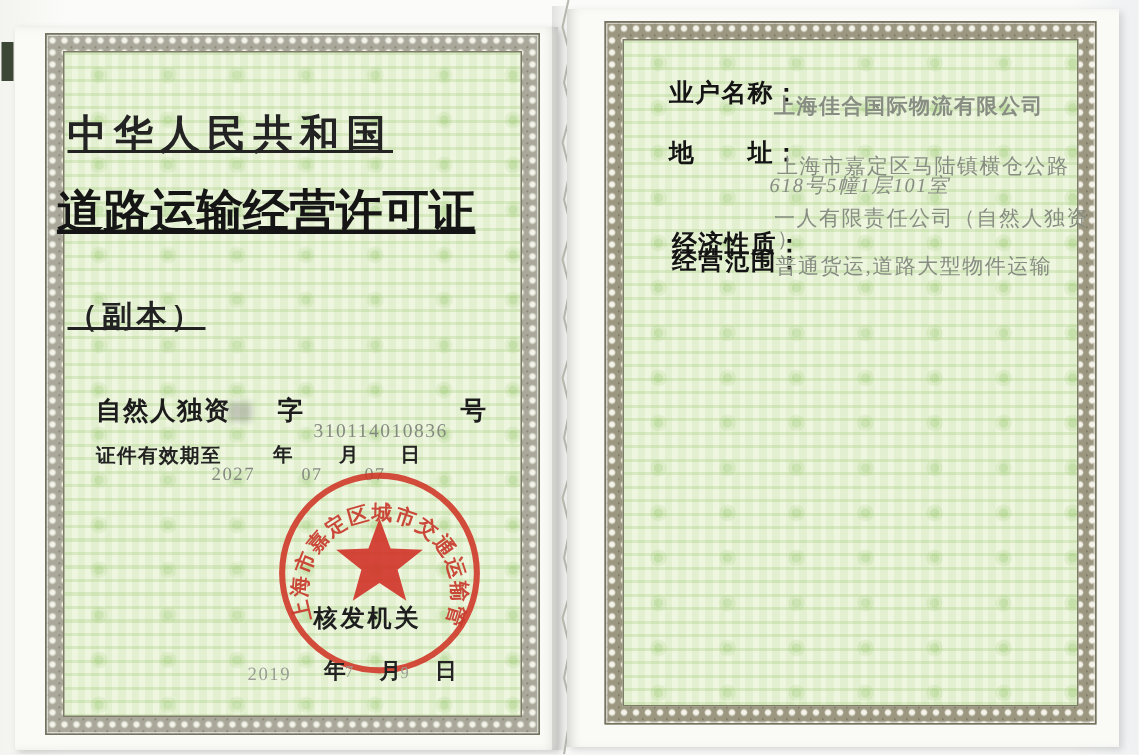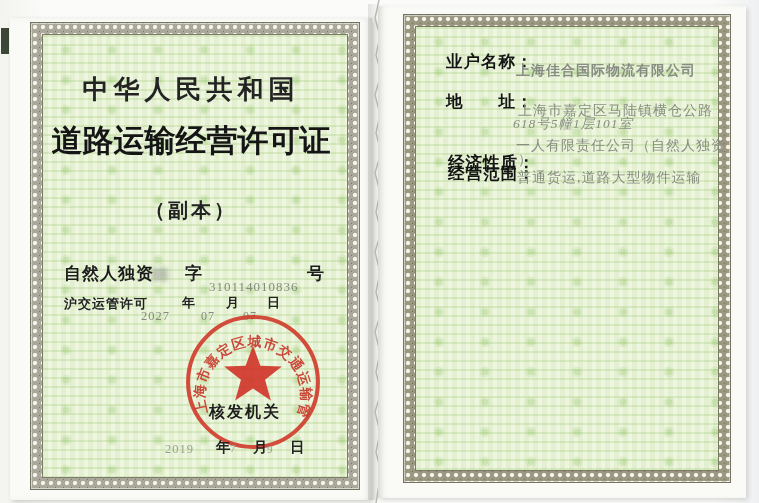--- a/index.html
+++ b/index.html
@@ -32,21 +32,21 @@
     background-color:#eef6df;
     background-image:
       repeating-linear-gradient(180deg, rgba(130,185,80,.20) 0 2px, rgba(130,185,80,0) 2px 9px),
       repeating-linear-gradient(90deg, rgba(130,185,80,.10) 0 5px, rgba(130,185,80,0) 5px 9px),
       radial-gradient(circle at 23px 15px, rgba(120,180,70,.28) 0 3px, rgba(120,180,70,.12) 3px 5px, rgba(120,180,70,0) 6px);
     background-size:auto,auto,46px 30px;}
   
   .abs{position:absolute;white-space:nowrap;}
   .gray{color:#858a80;margin-top:12px;}
   .lgray{color:#9a9e95;}
-  .center{text-align:center;}
+  .center{text-align:left;text-decoration:underline;}
   
   .t-country{left:45px;top:72px;width:292px;font-size:26px;font-weight:600;letter-spacing:5px;color:#232323;}
   .t-title{left:38px;top:120px;width:306px;font-size:31px;font-weight:800;letter-spacing:0px;color:#151515;font-family:"Liberation Sans","DejaVu Sans",sans-serif;}
   .t-sub{left:45px;top:197px;width:292px;font-size:20px;font-weight:600;letter-spacing:3px;color:#222;}
   .lbl17{font-size:17px;font-weight:700;color:#1c1c1c;letter-spacing:1px;}
   .lbl13{font-size:13px;font-weight:700;color:#222;}
   .num{font-family:"Liberation Serif",serif;letter-spacing:1px;}
   .smudge{position:absolute;left:152px;top:268px;width:16px;height:13px;background:rgba(110,110,110,.35);filter:blur(2px);border-radius:3px;}
   
   .rlabel{font-size:16.5px;font-weight:700;color:#141414;font-family:"Liberation Sans","DejaVu Sans",sans-serif;letter-spacing:1px;}
@@ -71,21 +71,21 @@
 <div class="abs center t-country">中华人民共和国</div>
 <div class="abs center t-title">道路运输经营许可证</div>
 <div class="abs center t-sub">（副本）</div>
 
 <div class="abs lbl17" style="left:64px;top:262px;">自然人独资</div>
 <div class="smudge"></div>
 <div class="abs lbl17" style="left:185px;top:262px;">字</div>
 <div class="abs gray num" style="left:209px;top:267px;font-size:13px;">310114010836</div>
 <div class="abs lbl17" style="left:307px;top:262px;">号</div>
 
-<div class="abs lbl13" style="left:64px;top:295px;letter-spacing:1px;">沪交运管许可</div>
+<div class="abs lbl13" style="left:64px;top:295px;letter-spacing:1px;">证件有效期至</div>
 <div class="abs gray num" style="left:141px;top:297px;font-size:12.5px;">2027</div>
 <div class="abs lbl13" style="left:182px;top:294px;">年</div>
 <div class="abs gray num" style="left:201px;top:297px;font-size:12px;">07</div>
 <div class="abs lbl13" style="left:226px;top:294px;">月</div>
 <div class="abs gray num" style="left:243px;top:297px;font-size:12px;">07</div>
 <div class="abs lbl13" style="left:267px;top:294px;">日</div>
 
 <svg class="abs" style="left:182px;top:311px;" width="142" height="142" viewBox="0 0 140 140">
   <circle cx="70" cy="70" r="64" fill="none" stroke="#cf3426" stroke-width="4" opacity="0.88"></circle>
   <path id="stamparc" d="M 26,102 A 48,48 0 1 1 114,102" fill="none"></path>

